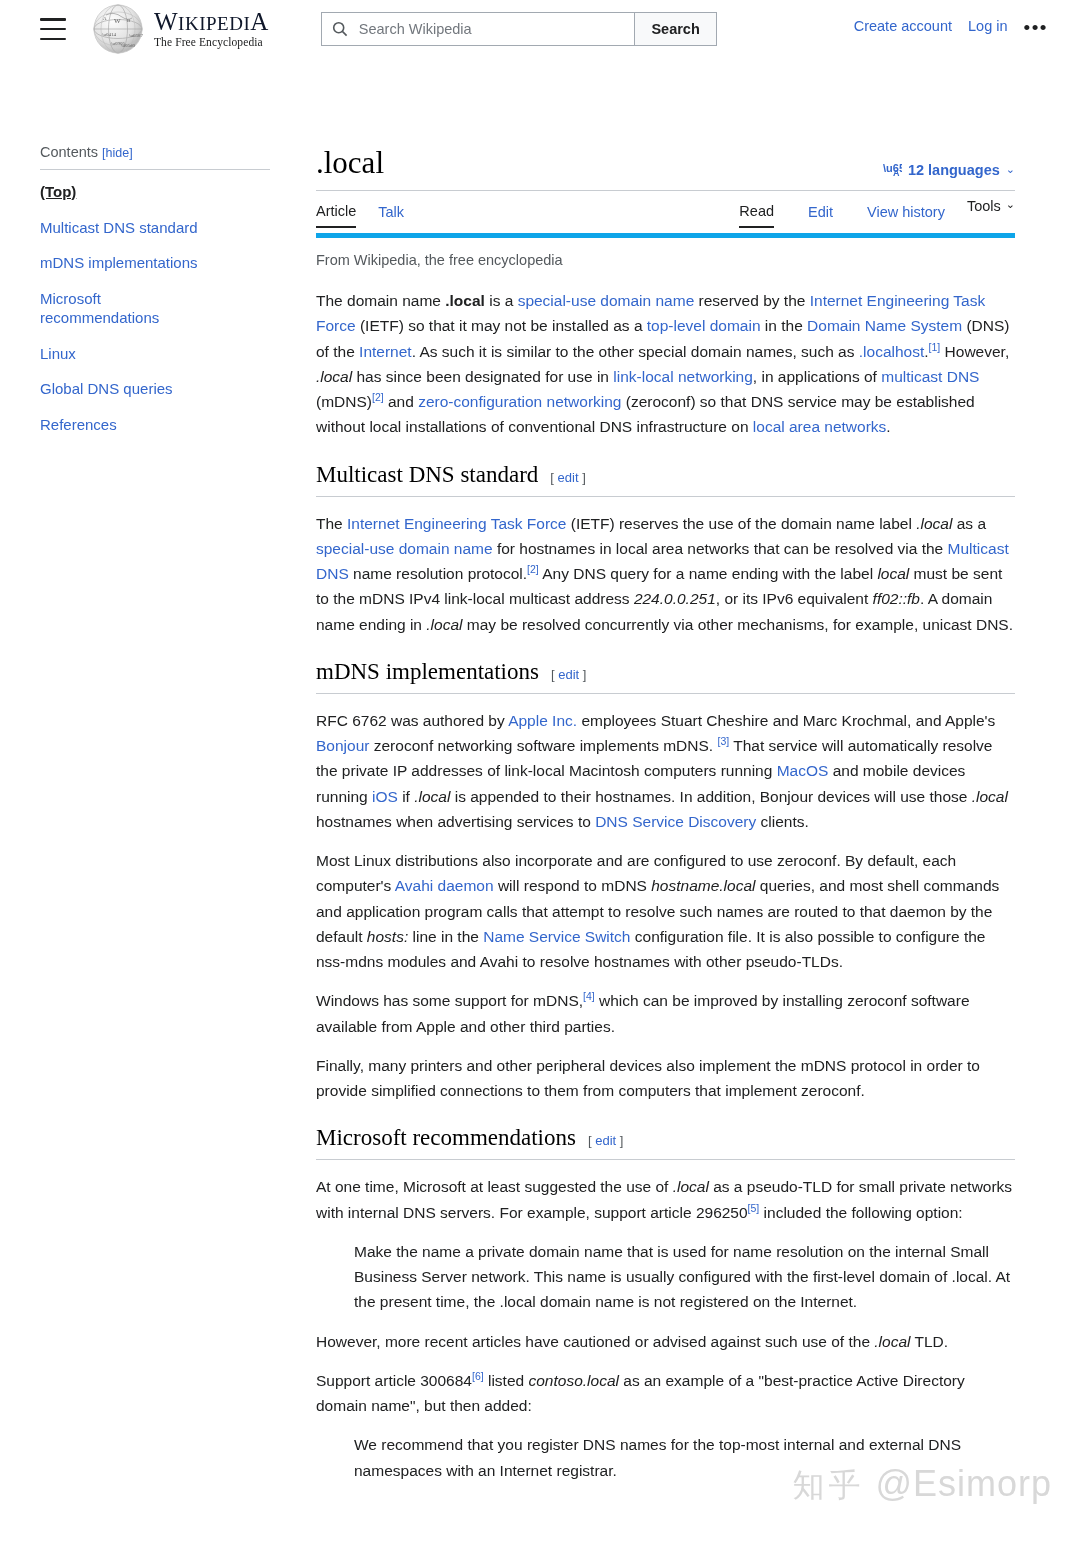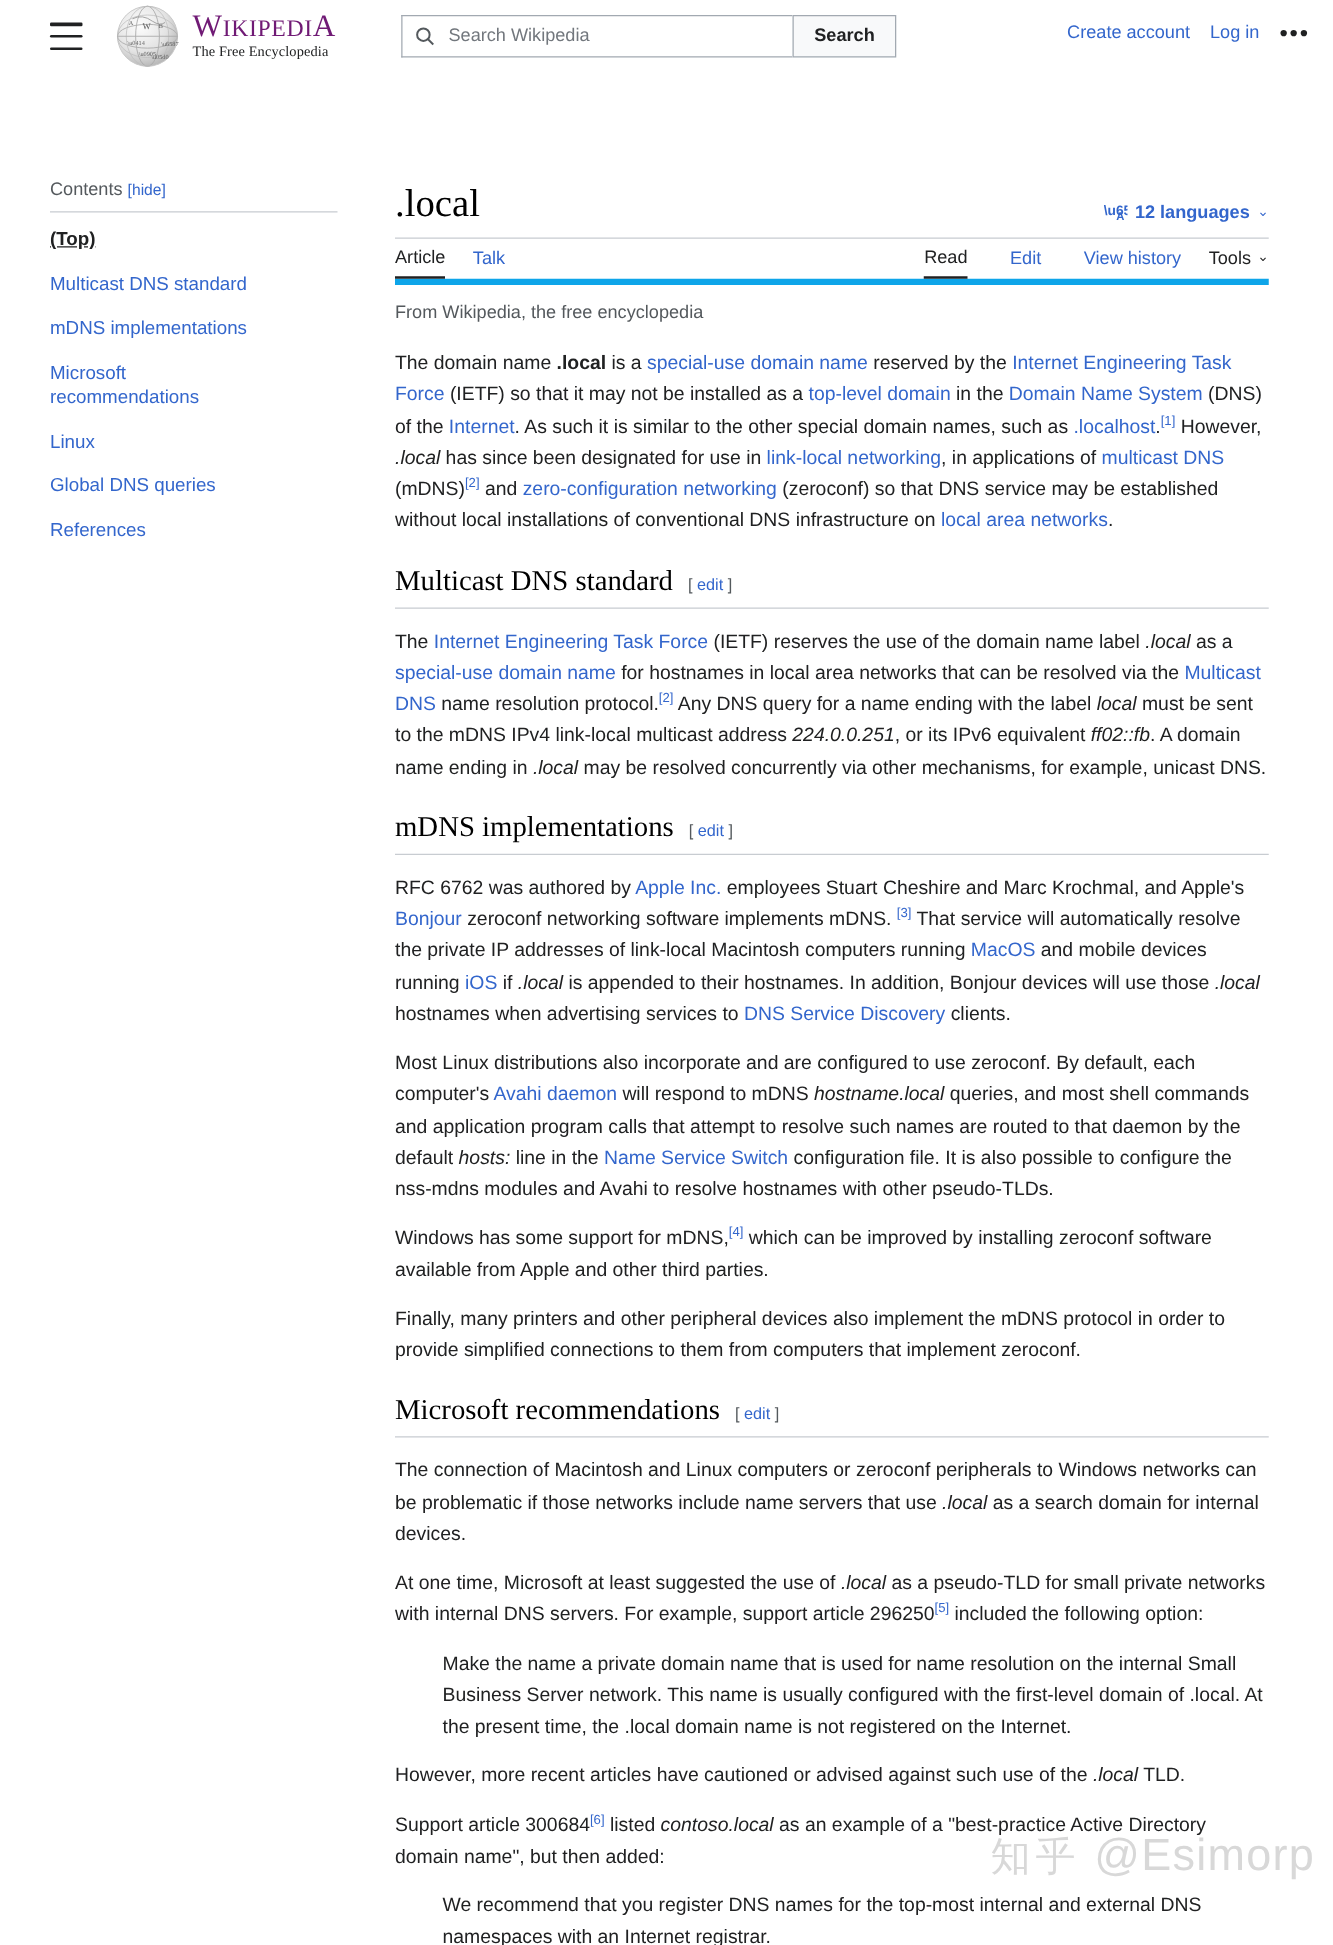--- a/index.html
+++ b/index.html
@@ -39,21 +39,21 @@
     width:52px; height:52px;
     position:relative;
     flex:0 0 auto;
   }
   .globe svg { display:block; }
   .wordmark { margin-left:10px; line-height:1; }
   .wordmark .wm-main {
     font-family:"Liberation Serif", serif;
     font-size:25px;
     letter-spacing:0.5px;
-    color:#701a75;
+    color:#0f172a;
   }
   .wordmark .wm-main .small { font-size:19px; }
   .wordmark .wm-sub {
     font-family:"Liberation Serif", serif;
     font-size:11.5px;
     color:#202122;
     margin-top:3px;
     letter-spacing:0.1px;
   }
 
@@ -179,21 +179,21 @@
     position:relative;
   }
   .tab.active {
     color:#202122;
     border-bottom:2px solid #202122;
   }
   .tabs-right { margin-left:auto; display:flex; align-items:center; }
   .tabs-right .tab { margin-right:0; margin-left:34px;text-align:right; }
   .tools-btn {
     margin-left:22px; color:#202122; cursor:pointer;
-    display:flex; align-items:flex-start; gap:5px; padding-bottom:7px;
+    display:flex; align-items:flex-start; gap:5px; padding-bottom:19px;
   }
   .tools-btn .caret { font-size:11px; }
 
   .siteSub {
     font-size:14.5px;
     color:#54595d;
     margin:14px 0 20px 0;
   }
 
   p.para { margin:0 0 14px 0; line-height:1.63; font-size:15.5px; }
@@ -379,21 +379,20 @@
       <p class="para"><span>Windows has some support for mDNS,</span><sup class="ref"><a>[4]</a></sup><span> which can be improved by installing zeroconf software available from Apple and other third parties.</span></p>
 
       <p class="para">Finally, many printers and other peripheral devices also implement the mDNS protocol in order to provide simplified connections to them from computers that implement zeroconf.</p>
     </div>
 
     <h2 class="section">
       <span>Microsoft recommendations</span>
       <span class="editlink"><span class="brk">[</span>&nbsp;<span>edit</span>&nbsp;<span class="brk">]</span></span>
     </h2>
     <div class="sect-body">
-      <p class="para"><span>The connection of Macintosh and Linux computers or zeroconf peripherals to Windows networks can be problematic if those networks include name servers that use </span><span class="it">.local</span><span> as a search domain for internal devices.</span></p>
 
       <p class="para"><span>At one time, Microsoft at least suggested the use of </span><span class="it">.local</span><span> as a pseudo-TLD for small private networks with internal DNS servers. For example, support article 296250</span><sup class="ref"><a>[5]</a></sup><span> included the following option:</span></p>
 
       <blockquote class="quote">Make the name a private domain name that is used for name resolution on the internal Small Business Server network. This name is usually configured with the first-level domain of .local. At the present time, the .local domain name is not registered on the Internet.</blockquote>
 
       <p class="para"><span>However, more recent articles have cautioned or advised against such use of the </span><span class="it">.local</span><span> TLD.</span></p>
 
       <p class="para"><span>Support article 300684</span><sup class="ref"><a>[6]</a></sup><span> listed </span><span class="it">contoso.local</span><span> as an example of a "best-practice Active Directory domain name", but then added:</span></p>
 
       <blockquote class="quote">We recommend that you register DNS names for the top-most internal and external DNS namespaces with an Internet registrar.</blockquote>

